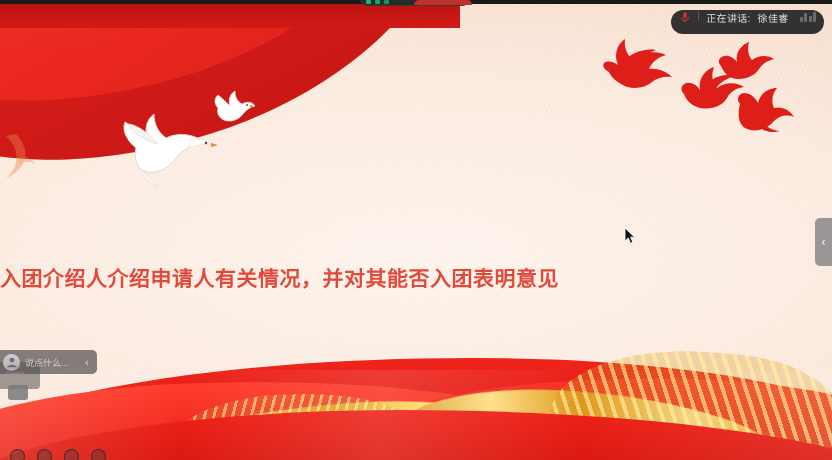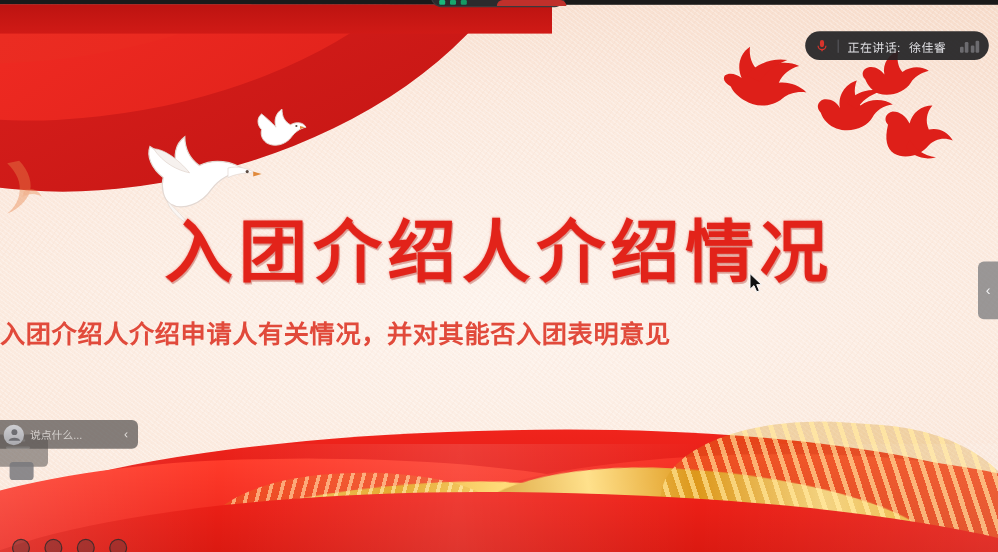--- a/index.html
+++ b/index.html
@@ -132,22 +132,22 @@
   .tt-red{
     position:absolute;right:-2px;bottom:0;width:58px;height:5px;
     background:#c0302b;border-radius:7px 7px 0 0;
   }
   .tt-spacer{flex:1;}
   .tt-mid{width:5px;height:3px;border-radius:1px;background:#6d6d70;}
 
   .speaking{
     position:absolute;right:8px;top:10px;height:24px;
     background:rgba(34,34,36,.92);border-radius:13px;
-    display:flex;align-items:center;gap:7px;padding:0 8px 0 7px;
-    color:#e8e8ea;font-size:10px;white-space:nowrap;margin-top:16px;
+    display:flex;gap:7px;padding:0 8px 0 7px;
+    color:#e8e8ea;font-size:10px;white-space:nowrap;
   }
   .sp-mic{
     width:13px;height:13px;flex:none;display:flex;align-items:center;justify-content:center;
   }
   .sp-div{width:1px;height:11px;background:#55555a;flex:none;}
   .sp-text{letter-spacing:.3px;color:#dedee2;}
   .sp-wave{
     display:flex;align-items:flex-end;gap:1.5px;height:12px;margin-left:4px;opacity:.55;
   }
   .sp-wave i{display:block;width:3px;background:#9b9ba1;border-radius:1px;}
@@ -156,21 +156,21 @@
   .sp-wave i:nth-child(3){height:6px;}
   .sp-wave i:nth-child(4){height:10px;}
 
   .side-handle{
     position:absolute;right:0;top:218px;width:17px;height:48px;
     background:rgba(125,125,128,.78);border-radius:5px 0 0 5px;
     display:flex;align-items:center;justify-content:center;color:#f2f2f4;font-size:12px;
   }
 
   .comment-bar{
-    position:absolute;left:0;top:350px;width:115px;height:24px;
+    position:absolute;left:0;top:350px;width:97px;height:24px;
     background:rgba(86,82,80,.72);border-radius:0 5px 5px 0;
     display:flex;align-items:center;gap:5px;padding:0 4px 0 3px;
   }
   .cb-avatar{
     width:17px;height:17px;border-radius:50%;flex:none;
     background:linear-gradient(180deg,#cfcfd3,#a9a9ae);
     display:flex;align-items:center;justify-content:center;
   }
   .cb-input{
     flex:1;font-size:9px;color:#ddd9d6;opacity:.9;overflow:hidden;white-space:nowrap;
@@ -249,21 +249,20 @@
         <path d="M93 41 L100 43 L93 45 Z" fill="#e08a3c"></path>
       </g>
     </svg>
 
     <svg class="dove-white" style="left:212px;top:84px;width:44px;height:38px;" viewBox="0 0 44 38">
       <path d="M6 20 C2 16 2 10 6 7 C10 10 14 14 18 18 C16 12 18 6 23 3 C23 9 25 13 30 16 C35 13 41 14 43 18 C38 19 34 22 31 26 C26 33 16 35 10 31 C6 28 5 24 6 20 Z" fill="#ffffff" stroke="#e3d8d2" stroke-width=".8"></path>
       <circle cx="35" cy="17" r=".9" fill="#5a4a42"></circle>
       <path d="M38 17 L42 18 L38 19.5 Z" fill="#e08a3c"></path>
     </svg>
 
-    <div class="title">入团介绍人介绍情况</div>
     <div class="subtitle">入团介绍人介绍申请人有关情况，并对其能否入团表明意见</div>
 
     <div class="bottom-wrap">
       <div class="silk-red-a"></div>
       <div class="silk-red-b"></div>
       <div class="silk-red-c"></div>
       <div class="gold-a"></div>
       <div class="gold-b"></div>
       <div class="gold-streak2"></div>
       <div class="gold-streak"></div>

